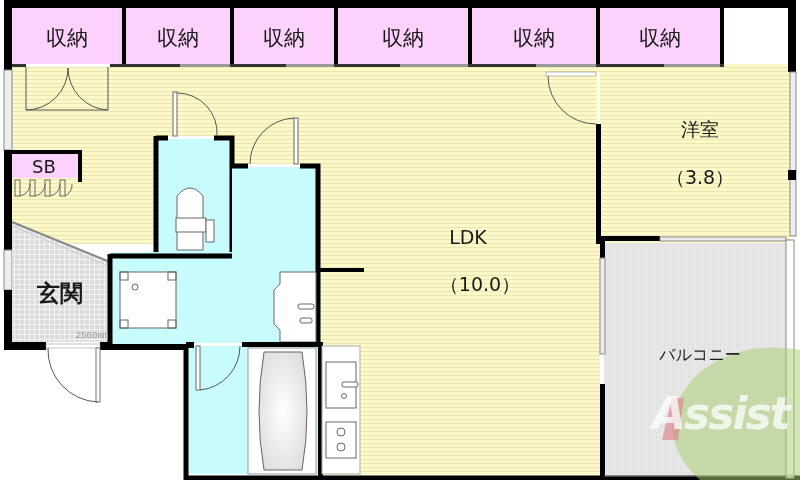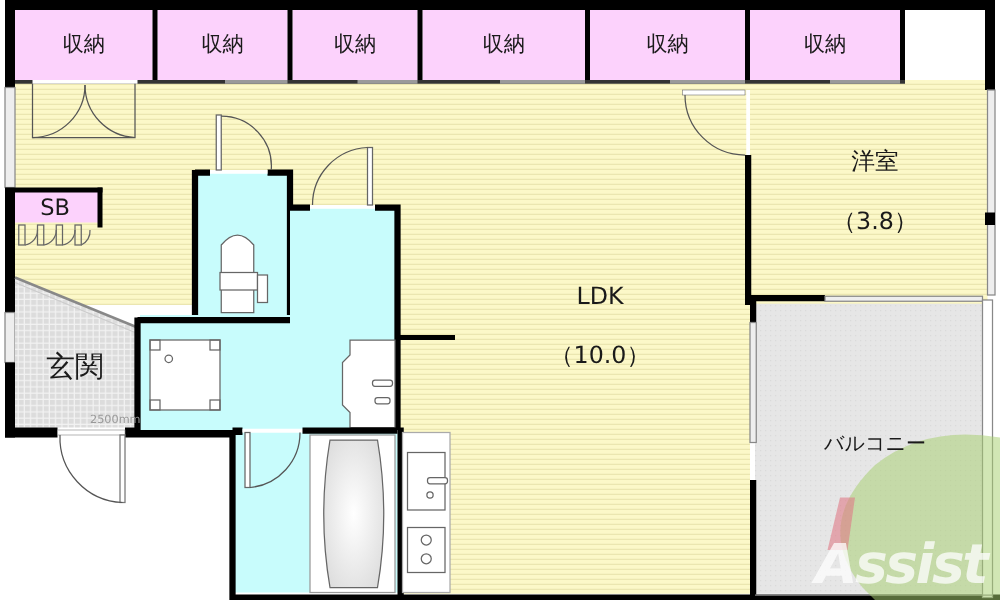--- a/index.html
+++ b/index.html
@@ -1,23 +1,23 @@
 <!DOCTYPE html>
 <html><head>
 <meta charset="utf-8">
 <style>
   html,body{margin:0;padding:0;background:#ffffff;}
   body{width:800px;height:480px;position:relative;overflow:hidden;font-family:"DejaVu Sans","Liberation Sans",sans-serif;}
   .plan{position:absolute;left:0;top:0;width:800px;height:480px;}
   .lbl{position:absolute;color:#1a1a1a;text-align:center;white-space:nowrap;font-family:"DejaVu Sans","Liberation Sans",sans-serif;}
-  .closet-lbl{font-size:17px;}
+  .closet-lbl{font-size:21px;}
   .room-lbl{font-size:19px;line-height:38px;}
   .small-lbl{font-size:18px;}
-  .dim{font-size:9px;color:#999;}
-  .wm{position:absolute;font-family:"DejaVu Sans","Liberation Sans",sans-serif;font-weight:bold;font-style:italic;color:#ffffff;opacity:0.75;font-size:44px;letter-spacing:-2px;margin-top:38px;}
+  .dim{font-size:9px;color:#999;font-family:Liberation Mono, monospace;}
+  .wm{position:absolute;font-family:"DejaVu Sans","Liberation Sans",sans-serif;font-weight:bold;font-style:italic;color:#ffffff;opacity:0.75;font-size:44px;letter-spacing:-2px;}
 </style>
 </head>
 <body>
 
 <svg class="plan" width="800" height="480" viewBox="0 0 800 480" xmlns="http://www.w3.org/2000/svg">
   <defs>
     <pattern id="wood" width="6" height="4" patternUnits="userSpaceOnUse">
       <rect width="6" height="4" fill="#fcf8c8"></rect>
       <rect y="3" width="6" height="1" fill="#ebe6b0"></rect>
     </pattern>
@@ -174,22 +174,22 @@
 <div class="lbl closet-lbl" style="left:12px;top:24px;width:110px;">収納</div>
 <div class="lbl closet-lbl" style="left:126px;top:24px;width:104px;">収納</div>
 <div class="lbl closet-lbl" style="left:234px;top:24px;width:100px;">収納</div>
 <div class="lbl closet-lbl" style="left:338px;top:24px;width:130px;">収納</div>
 <div class="lbl closet-lbl" style="left:472px;top:24px;width:124px;">収納</div>
 <div class="lbl closet-lbl" style="left:600px;top:24px;width:120px;">収納</div>
 
 <div class="lbl room-lbl" style="left:610px;top:110px;width:180px;">洋室</div>
 <div class="lbl room-lbl" style="left:610px;top:158px;width:180px;">（3.8）</div>
 
-<div class="lbl room-lbl" style="left:380px;top:218px;width:200px;text-align:center;">LDK</div>
+<div class="lbl room-lbl" style="left:368px;top:218px;width:200px;text-align:center;">LDK</div>
 <div class="lbl room-lbl" style="left:380px;top:265px;width:200px;">（10.0）</div>
 
-<div class="lbl" style="left:20px;top:278px;width:80px;font-size:23px;font-weight:normal;">玄関</div>
+<div class="lbl" style="left:20px;top:278px;width:80px;font-size:23px;font-weight:bold;">玄関</div>
 <div class="lbl small-lbl" style="left:14px;top:156px;width:60px;">SB</div>
 <div class="lbl dim" style="left:72px;top:331px;width:40px;">2500mm</div>
 
 <div class="lbl" style="left:620px;top:345px;width:160px;font-size:16px;">バルコニー</div>
 
 <div class="wm" style="left:652px;top:388px;">Assist</div>
 
 </body></html>

